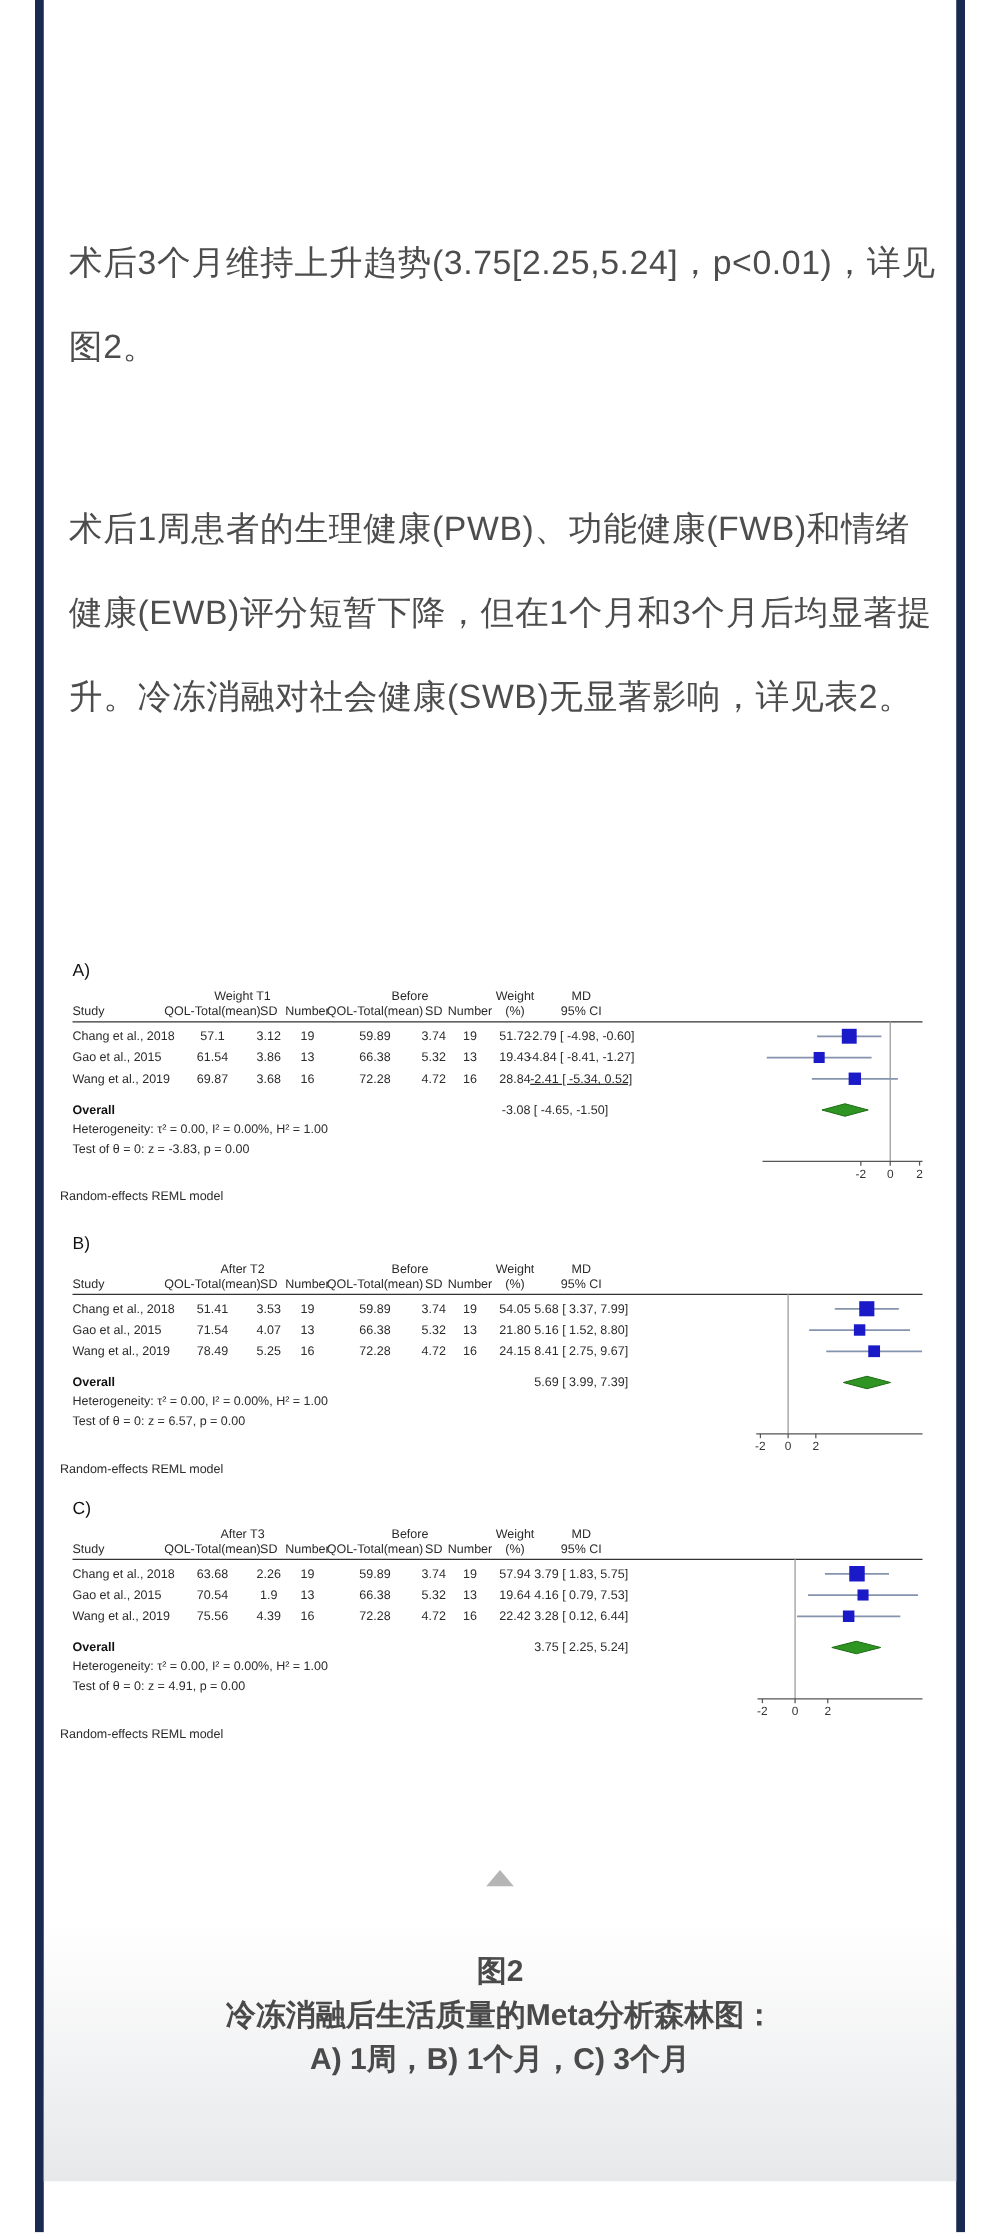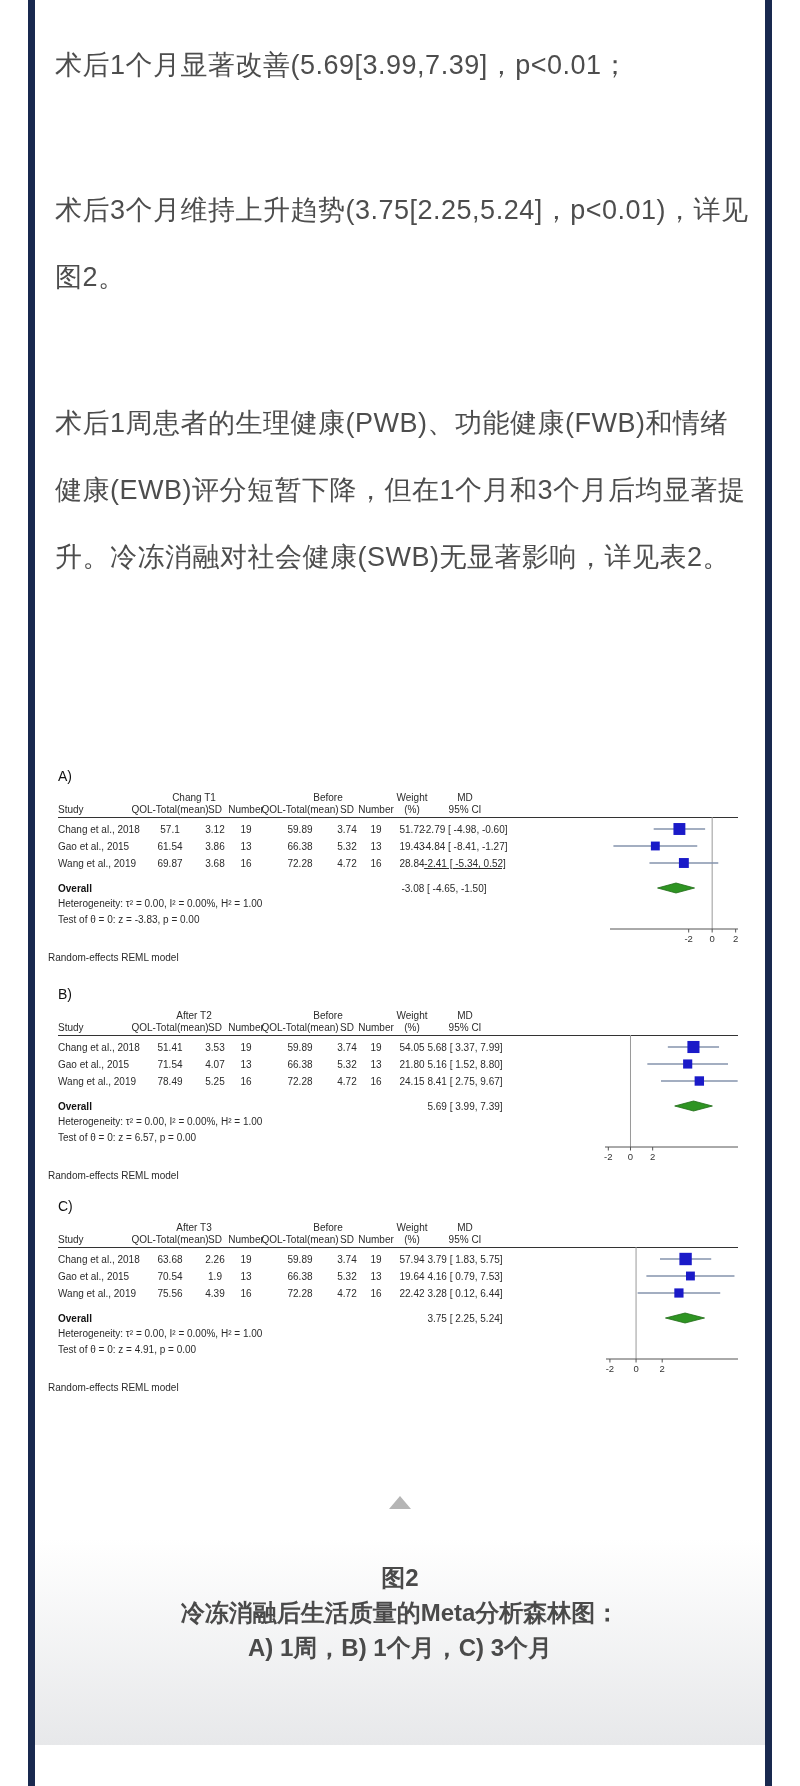--- a/index.html
+++ b/index.html
@@ -30,28 +30,27 @@
            font-size:24px;line-height:35px;font-weight:bold;color:#4a4a4a;}
   .caption div{white-space:nowrap;}
 </style>
 </head>
 <body>
 
 <div class="page">
   <div class="side-border left"></div>
   <div class="side-border right"></div>
 
-  <p class="para p1">术后1个月显著改善(5.69[3.99,7.39]，p&lt;0.01；</p>
   <p class="para p2">术后3个月维持上升趋势(3.75[2.25,5.24]，p&lt;0.01)，详见图2。</p>
   <p class="para p3">术后1周患者的生理健康(PWB)、功能健康(FWB)和情绪健康(EWB)评分短暂下降，但在1个月和3个月后均显著提升。冷冻消融对社会健康(SWB)无显著影响，详见表2。</p>
 
   <div class="figure" id="forest-figure">
       <div class="panel" style="top: 8px;">
         <div class="panel-label" style="left: 18px; top: 0px;">A)</div>
-        <span class="fcell center" style="left: 154px; top: 24px;">Chang T1</span>
+        <span class="fcell center" style="left: 154px; top: 24px;">Weight T1</span>
         <span class="fcell center" style="left: 288px; top: 24px;">Before</span>
         <span class="fcell center" style="left: 372px; top: 24px;">Weight</span>
         <span class="fcell center" style="left: 425px; top: 24px;">MD</span>
         <span class="fcell" style="left: 18px; top: 36px;">Study</span>
         <span class="fcell center" style="left: 130px; top: 36px;">QOL-Total(mean)</span>
         <span class="fcell center" style="left: 175px; top: 36px;">SD</span>
         <span class="fcell center" style="left: 206px; top: 36px;">Number</span>
         <span class="fcell center" style="left: 260px; top: 36px;">QOL-Total(mean)</span>
         <span class="fcell center" style="left: 307px; top: 36px;">SD</span>
         <span class="fcell center" style="left: 336px; top: 36px;">Number</span>

